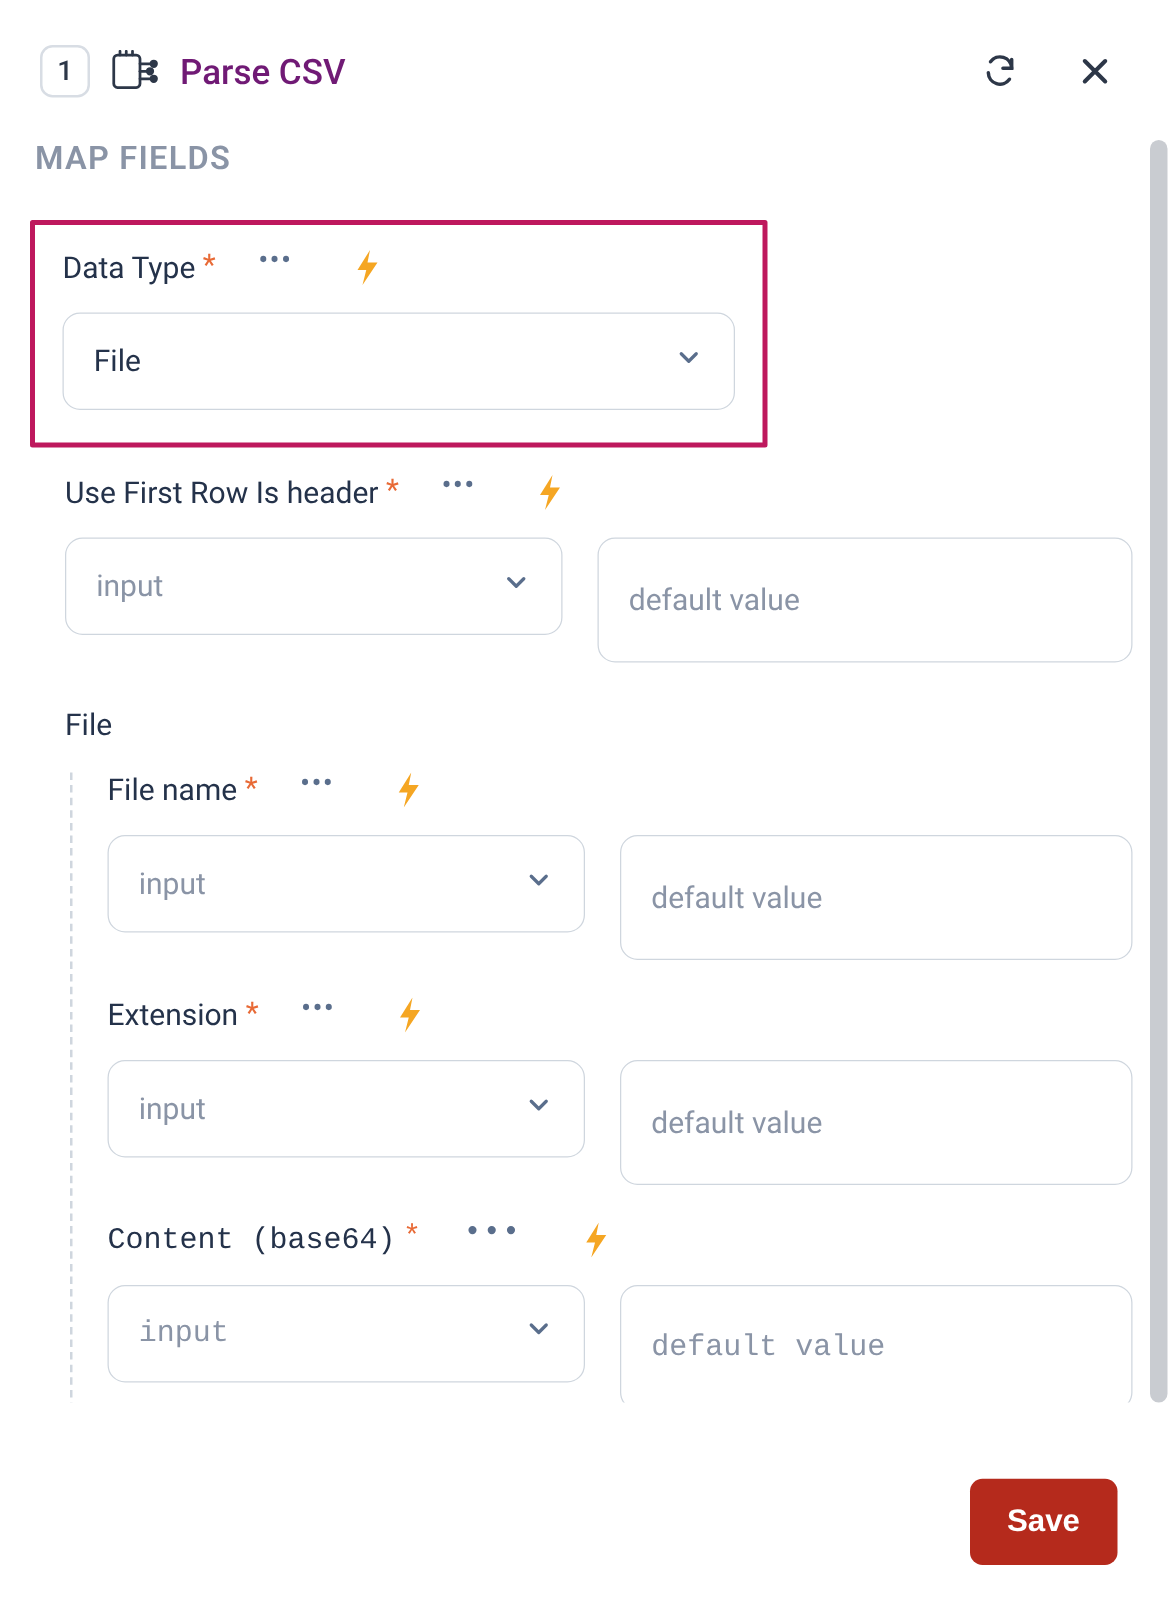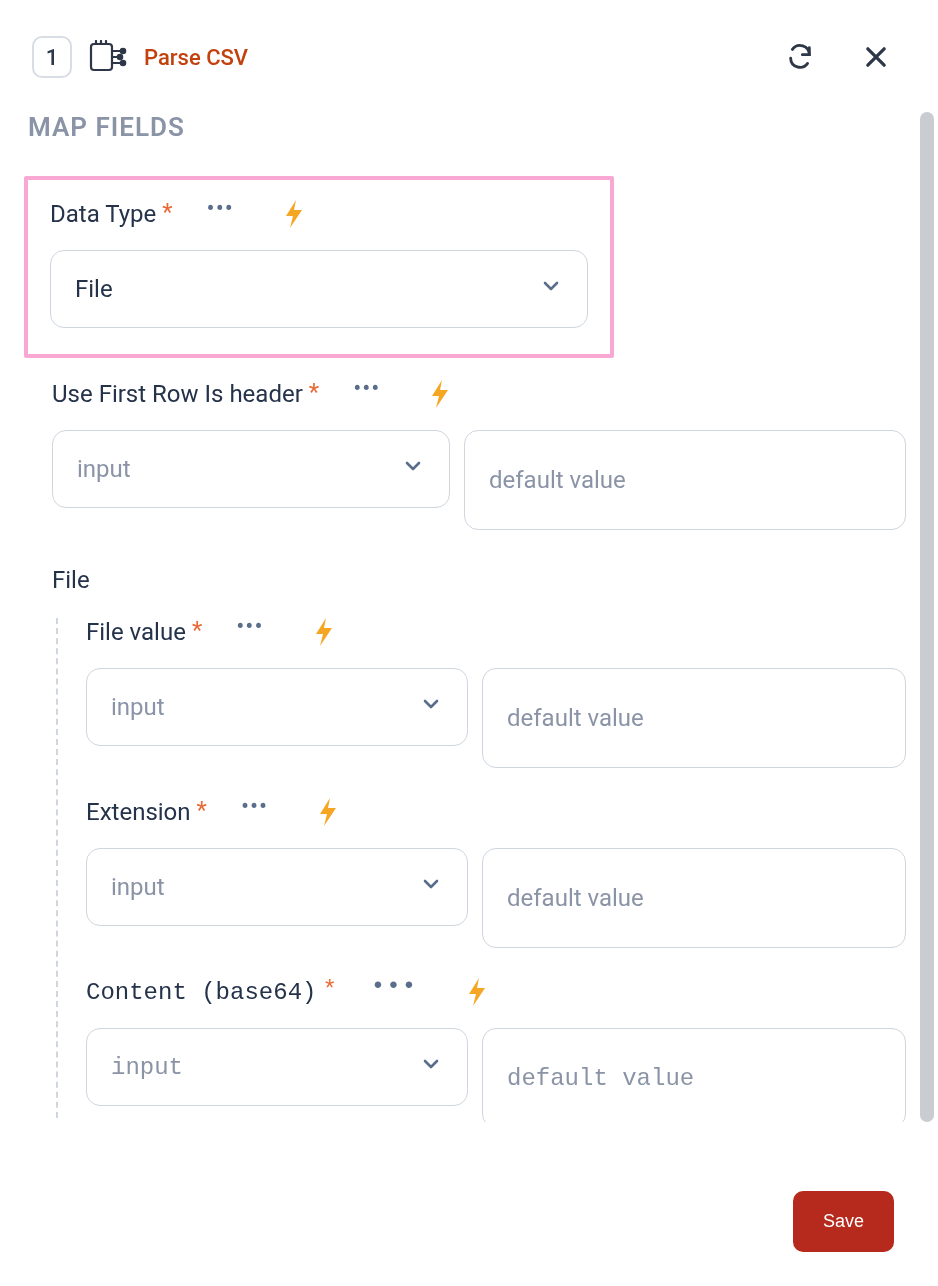--- a/index.html
+++ b/index.html
@@ -34,23 +34,23 @@
   }
   .flow-icon {
     width: 40px;
     height: 40px;
     display: flex;
     align-items: center;
     justify-content: center;
     color: #2d3748;
   }
   .page-title {
-    font-size: 22px;
+    font-size: 28px;
     font-weight: 500;
-    color: #c2410c;
+    color: #701a75;
     flex: 1;
   }
   .header-actions {
     display: flex;
     align-items: center;
     gap: 40px;
     margin-right: 12px;
   }
   .icon-btn {
     width: 36px;
@@ -95,21 +95,21 @@
     right: 0;
     top: 0;
     width: 14px;
     height: 100%;
     background: #c9ccd1;
     border-radius: 7px;
   }
 
   
   .highlight-box {
-    border: 4px solid #f9a8d4;
+    border: 4px solid #be185d;
     border-radius: 2px;
     padding: 20px 22px 26px 22px;
     margin-bottom: 22px;
     width: 590px;
   }
 
   
   .field-block { margin-bottom: 36px; }
   .label-row {
     display: flex;
@@ -155,21 +155,21 @@
     font-size: 24px;
     color: #24324a;
     cursor: pointer;
     background: #fff;
   }
   .select.placeholder { color: #8a94a6; }
   .select .chev { color: #5a6e8c; }
 
   .control-row {
     display: flex;
-    gap: 14px;
+    gap: 28px;
   }
   .control-row .select { flex: 0 0 398px; }
   .text-input {
     border: 1px solid #cfd6de;
     border-radius: 14px;
     height: 100px;
     flex: 1;
     padding: 0 24px;
     font-size: 24px;
     color: #8a94a6;
@@ -195,22 +195,22 @@
   
   .footer {
     position: absolute;
     bottom: 34px;
     right: 44px;
   }
   .save-btn {
     background: #b52a1c;
     border: none;
     color: #fff;
-    font-size: 18px;
-    font-weight: 400;
+    font-size: 25px;
+    font-weight: 700;
     padding: 20px 30px;
     border-radius: 10px;
     cursor: pointer;
   }
 </style>
 </head>
 <body>
 
 <div class="header">
   <div class="step-badge">1</div>
@@ -293,21 +293,21 @@
         </div>
       </div>
     </div>
 
     <div style="padding-left:28px;">
       <div class="group-title">File</div>
       <div class="group-body">
 
         <div class="field-block">
           <div class="label-row">
-            <span class="field-label">File value</span>
+            <span class="field-label">File name</span>
             <span class="asterisk">*</span>
             <span class="dots">•••</span>
             <span class="bolt">
               <svg width="20" height="28" viewBox="0 0 20 28">
                   <path d="M12 0 L2 16 h7 l-3 12 L18 10 h-8 z" fill="#f5a623"></path>
                 </svg>
             </span>
           </div>
           <div class="control-row">
             <div class="select placeholder">

